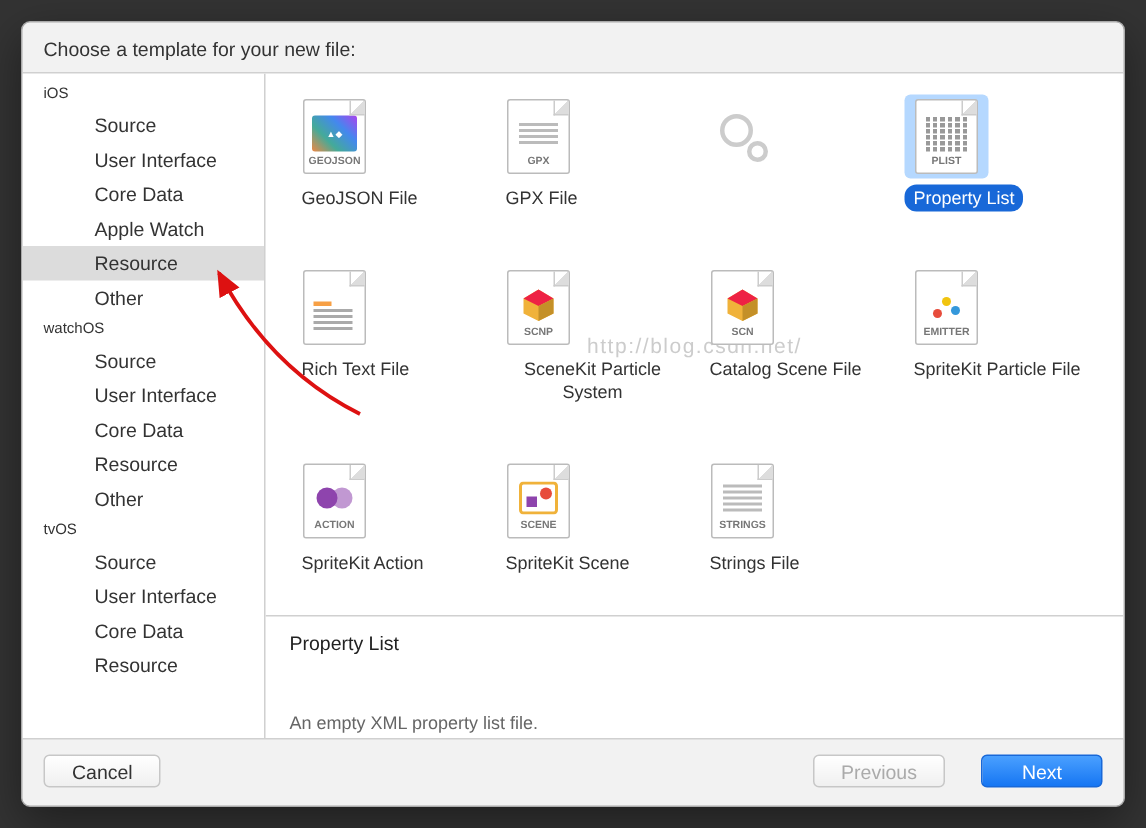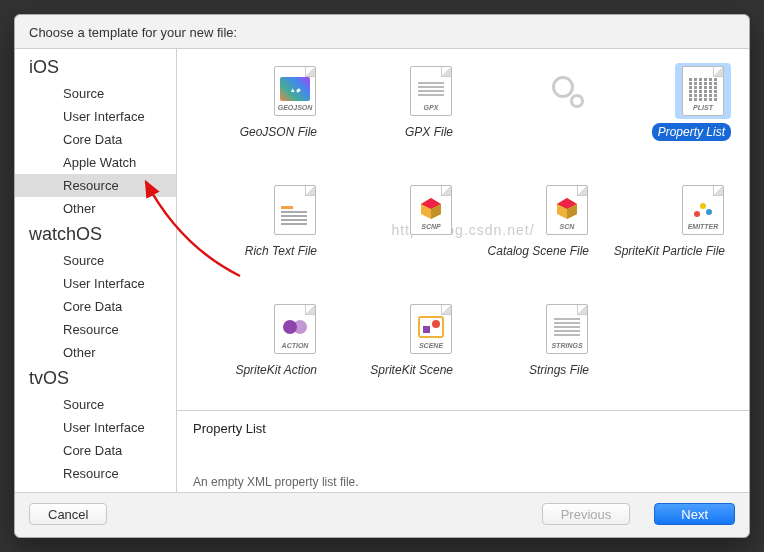--- a/index.html
+++ b/index.html
@@ -42,21 +42,21 @@
   overflow-y: auto;
   padding: 4px 0;
   position: relative;
 }
 .sidebar::-webkit-scrollbar { width: 14px; }
 .sidebar::-webkit-scrollbar-thumb { background:#c1c1c1; border-radius:7px; border:3px solid #fff; }
 .sidebar::-webkit-scrollbar-track { background:#fff; }
 .group-label {
   padding: 4px 14px;
   color: #333;
-  font-size: 18px;
+  font-size: 10px;
 }
 .group-item {
   padding: 4px 14px 4px 48px;
   color: #333;
   font-size: 13px;
   cursor: default;
 }
 .group-item.selected {
   background: #dcdcdc;
 }
@@ -71,23 +71,22 @@
   display: grid;
   grid-template-columns: repeat(4, 1fr);
   gap: 18px 8px;
   padding: 14px 18px 8px;
   overflow: hidden;
   position: relative;
 }
 .tile {
   display: flex;
   flex-direction: column;
-  align-items: flex-end;
+  align-items: flex-start;
   text-align: center;
-  font-style: italic;
 }
 .icon-wrap {
   width: 56px;
   height: 56px;
   display: flex;
   align-items: center;
   justify-content: center;
   border-radius: 4px;
   margin-bottom: 4px;
 }
@@ -296,20 +295,21 @@
                 <div class="body">
                   <div class="scnp"><svg viewBox="0 0 24 24">
                       <polygon points="12,2 22,8 22,18 12,23 2,18 2,8" fill="#f0b23a"></polygon>
                       <polygon points="12,2 22,8 12,13 2,8" fill="#e24"></polygon>
                       <polygon points="12,13 22,8 22,18 12,23" fill="#c49028"></polygon>
                     </svg></div>
                 </div>
                 <div class="tag">SCNP</div>
               </div>
             </div>
+            <div class="tile-label">SceneKit Particle System</div>
           </div>
           <div class="tile">
             <div class="icon-wrap">
               <div class="doc-icon">
                 <div class="fold"></div>
                 <div class="body">
                   <div class="scnp"><svg viewBox="0 0 24 24">
                       <polygon points="12,2 22,8 22,18 12,23 2,18 2,8" fill="#f0b23a"></polygon>
                       <polygon points="12,2 22,8 12,13 2,8" fill="#e24"></polygon>
                       <polygon points="12,13 22,8 22,18 12,23" fill="#c49028"></polygon>

